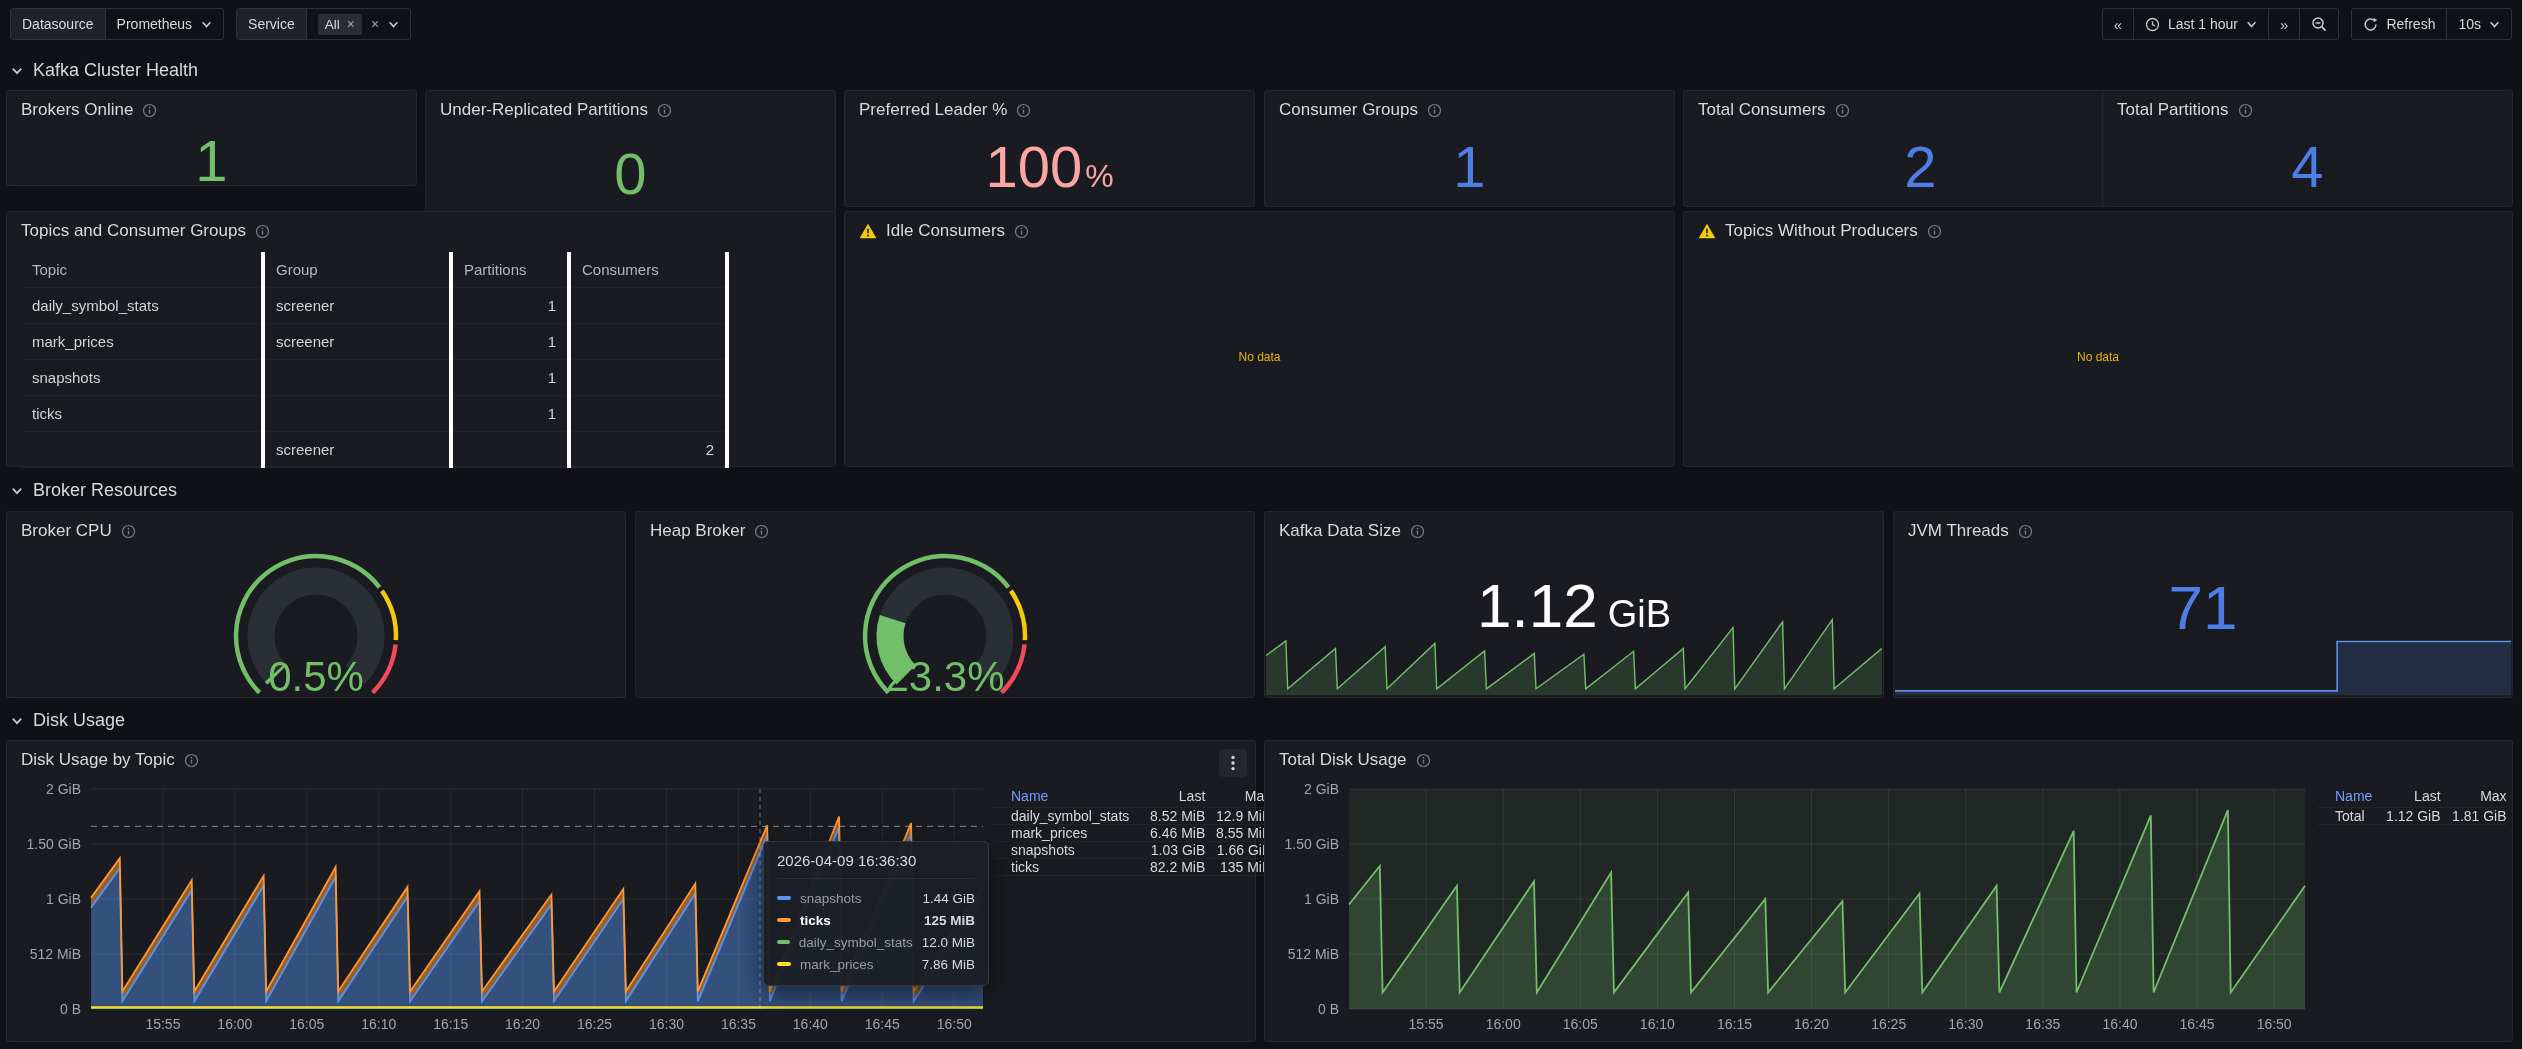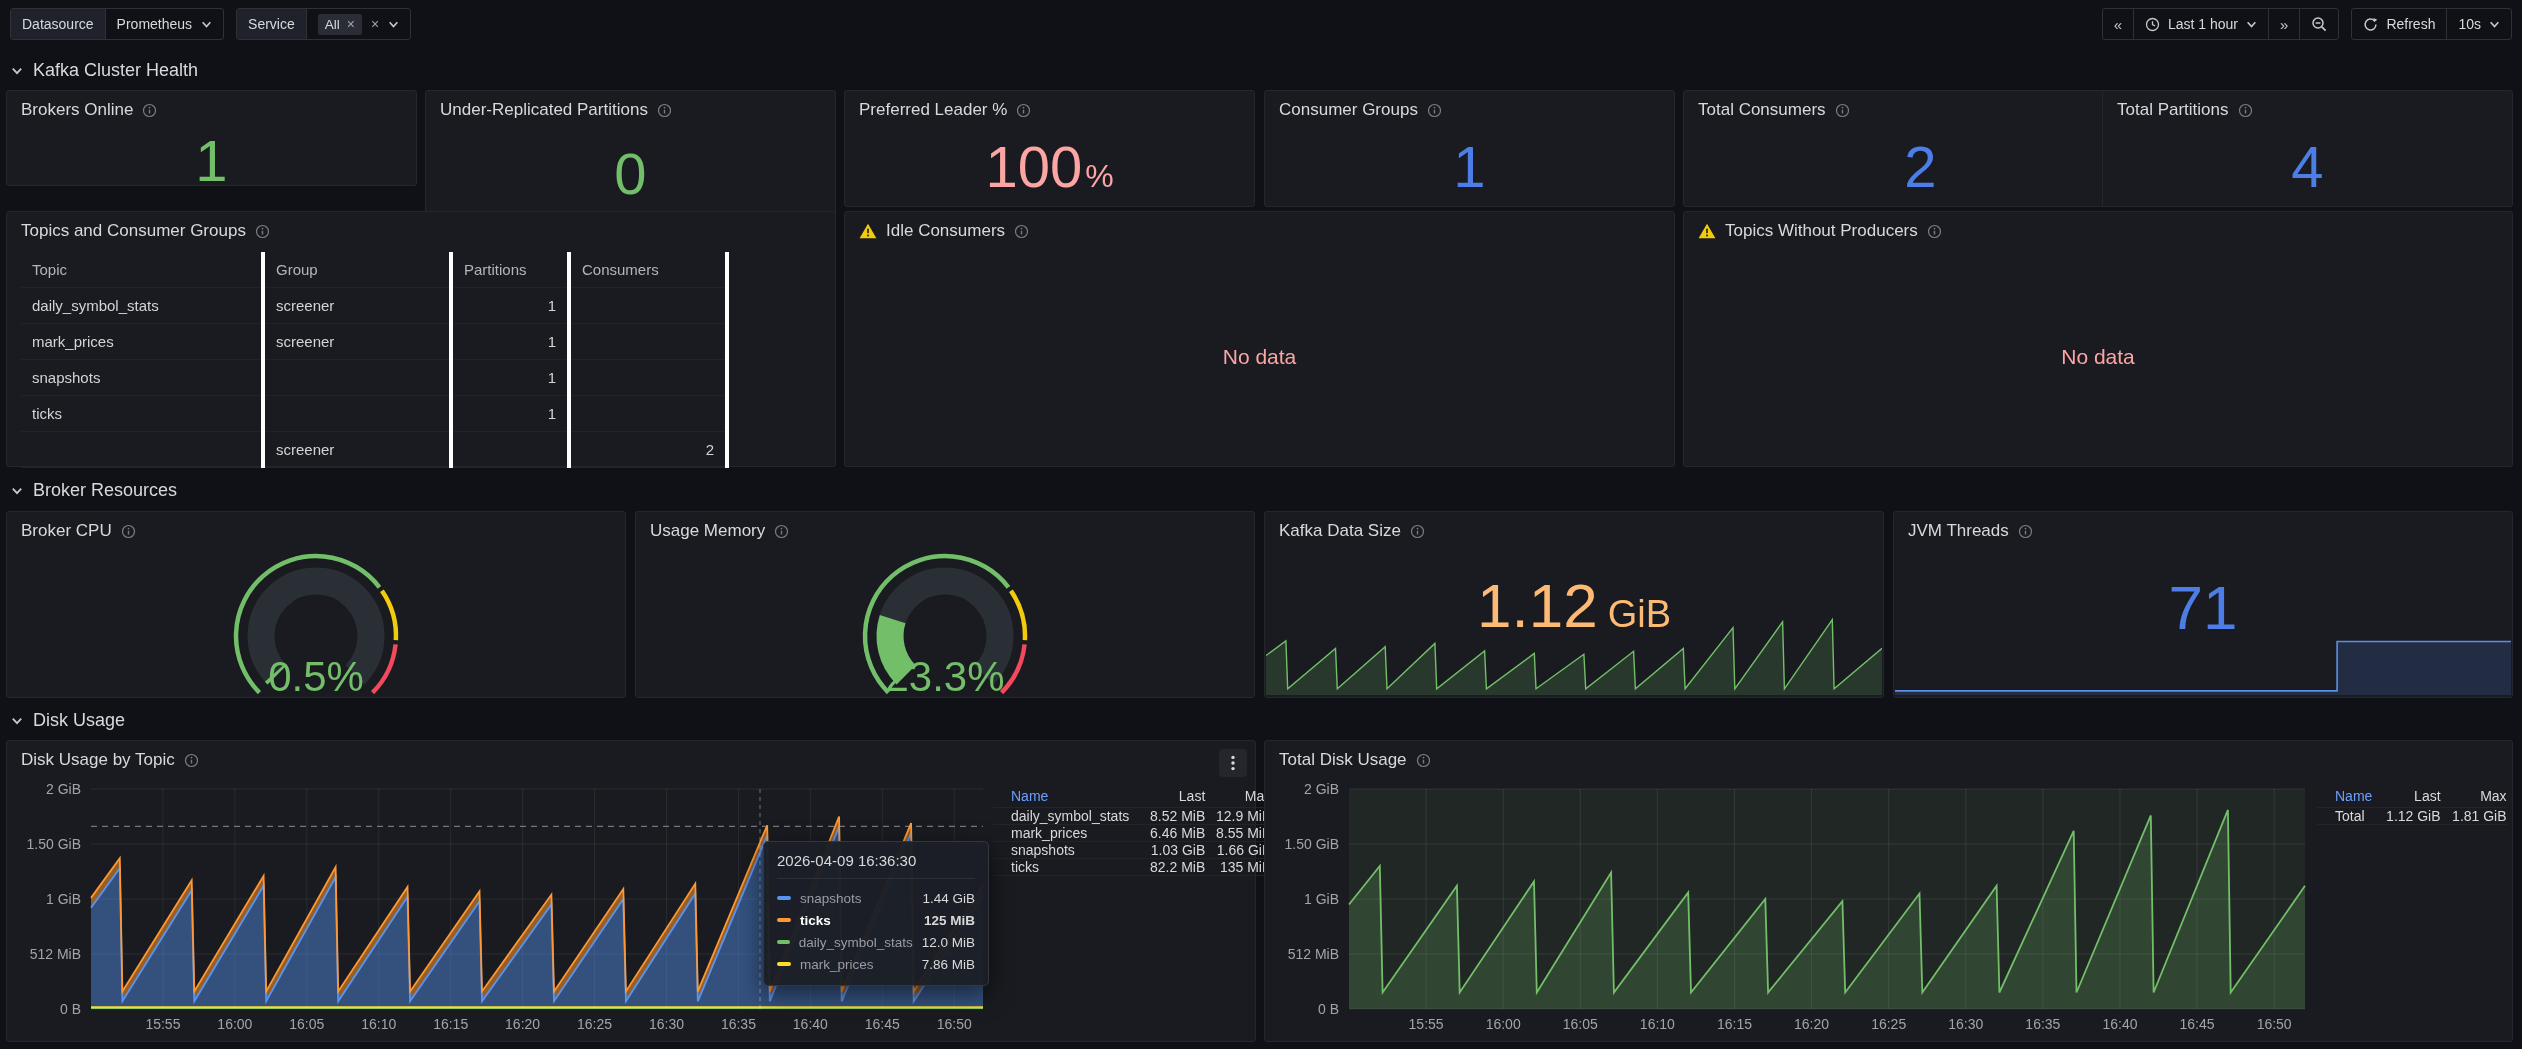--- a/index.html
+++ b/index.html
@@ -21,21 +21,21 @@
   .icon{display:inline-flex;align-items:center;justify-content:center;color:#c7c8cc;}
   
   .sec{position:absolute;display:flex;align-items:center;gap:10px;font-size:18px;font-weight:500;color:#d8d9da;cursor:pointer;}
   .panel{position:absolute;background:#191b20;border:1px solid #25272d;border-radius:3px;box-sizing:border-box;}
   .ptitle{display:flex;align-items:center;gap:9px;padding:9px 14px 7px 14px;font-size:17px;font-weight:500;color:#d8d9da;white-space:nowrap;}
   .stat{display:flex;flex-direction:column;}
   .stat-body{flex:1;display:flex;align-items:center;justify-content:center;}
   .stat-num{font-size:58px;font-weight:500;display:flex;align-items:baseline;}
   .stat-unit{font-size:32px;margin-left:3px;font-weight:500;}
   .big-unit{font-size:38px;margin-left:10px;font-weight:500;}
-  .nodata{flex:1;display:flex;align-items:center;justify-content:center;font-size:21px;color:#fca5a5;}
+  .nodata{flex:1;display:flex;align-items:center;justify-content:center;font-size:12px;color:#eab308;}
   
   .gtable{border-collapse:collapse;margin:4px 14px;table-layout:fixed;}
   .gtable th,.gtable td{padding:9px 11px;border-bottom:1px solid #212329;border-right:4px solid #ffffff;
      font-size:15px;text-align:left;overflow:hidden;white-space:nowrap;}
   .gtable th{color:#b4b5ba;font-weight:400;cursor:pointer;}
   .gtable td{color:#d3d4d6;}
   .gtable .num{text-align:right;}
   
   .legend{position:absolute;font-size:14px;}
   .lgrid{display:grid;grid-template-columns:18px auto 66px 66px;align-items:center;}
@@ -389,21 +389,21 @@
           <path d="M224.56 96.36 A80 80 0 0 1 201.57 144.57" fill="none" stroke="#f2495c" stroke-width="4.5"></path>
           <path d="M106.11 126.89 A55 55 0 1 1 183.89 126.89" fill="none" stroke="#2a2e35" stroke-width="27"></path>
           <path d="M106.11 126.89 A55 55 0 0 1 103.97 124.63" fill="none" stroke="#73bf69" stroke-width="27"></path>
           <text x="145" y="143" text-anchor="middle" font-size="42" font-weight="500" fill="#73bf69">0.5%</text>
         </svg>
     </div>
   </div>
 
   <div class="panel stat" style="left:635px;top:511px;width:620px;height:187px;">
     <div class="ptitle">
-      <span>Usage Memory</span>
+      <span>Heap Broker</span>
       <span class="icon">
           <svg width="15" height="15" viewBox="0 0 16 16">
             <circle cx="8" cy="8" r="6.4" fill="none" stroke="#797c83" stroke-width="1.3"></circle>
             <circle cx="8" cy="4.9" r="0.9" fill="#797c83"></circle>
             <line x1="8" y1="7.2" x2="8" y2="11.2" stroke="#797c83" stroke-width="1.5"></line>
           </svg>
         </span>
     </div>
     <div class="stat-body">
       <svg width="290" height="152">
@@ -422,21 +422,21 @@
       <span>Kafka Data Size</span>
       <span class="icon">
           <svg width="15" height="15" viewBox="0 0 16 16">
             <circle cx="8" cy="8" r="6.4" fill="none" stroke="#797c83" stroke-width="1.3"></circle>
             <circle cx="8" cy="4.9" r="0.9" fill="#797c83"></circle>
             <line x1="8" y1="7.2" x2="8" y2="11.2" stroke="#797c83" stroke-width="1.5"></line>
           </svg>
         </span>
     </div>
     <div class="stat-body" style="padding-bottom:34px;position:relative;z-index:2;">
-      <div class="stat-num" style="font-size: 62px; color: #fdba74;">
+      <div class="stat-num" style="font-size: 62px; color: #ffffff;">
         <span>1.12</span>
           <span class="big-unit">GiB</span>
       </div>
     </div>
     <svg style="position:absolute;left:1px;right:1px;bottom:1px;z-index:1;" width="616" height="84">
         <path d="M0.0 43.5 L19.9 28.9 L21.7 76.8 L69.5 36.4 L71.3 76.8 L119.2 34.8 L121.0 76.8 L168.9 31.4 L170.7 76.8 L218.6 38.9 L220.4 76.8 L268.3 41.4 L270.0 76.8 L317.9 42.3 L319.7 76.8 L367.6 39.3 L369.4 76.8 L417.3 36.4 L419.1 76.8 L467.0 15.6 L468.8 76.8 L516.6 9.8 L518.4 76.8 L566.3 7.7 L568.1 76.8 L616.0 36.4 L616 83 L0 83 Z" fill="rgba(115,191,105,0.18)" stroke="none"></path>
         <path d="M0.0 43.5 L19.9 28.9 L21.7 76.8 L69.5 36.4 L71.3 76.8 L119.2 34.8 L121.0 76.8 L168.9 31.4 L170.7 76.8 L218.6 38.9 L220.4 76.8 L268.3 41.4 L270.0 76.8 L317.9 42.3 L319.7 76.8 L367.6 39.3 L369.4 76.8 L417.3 36.4 L419.1 76.8 L467.0 15.6 L468.8 76.8 L516.6 9.8 L518.4 76.8 L566.3 7.7 L568.1 76.8 L616.0 36.4" fill="none" stroke="#73bf69" stroke-width="1.4"></path>
       </svg>
   </div>
 

